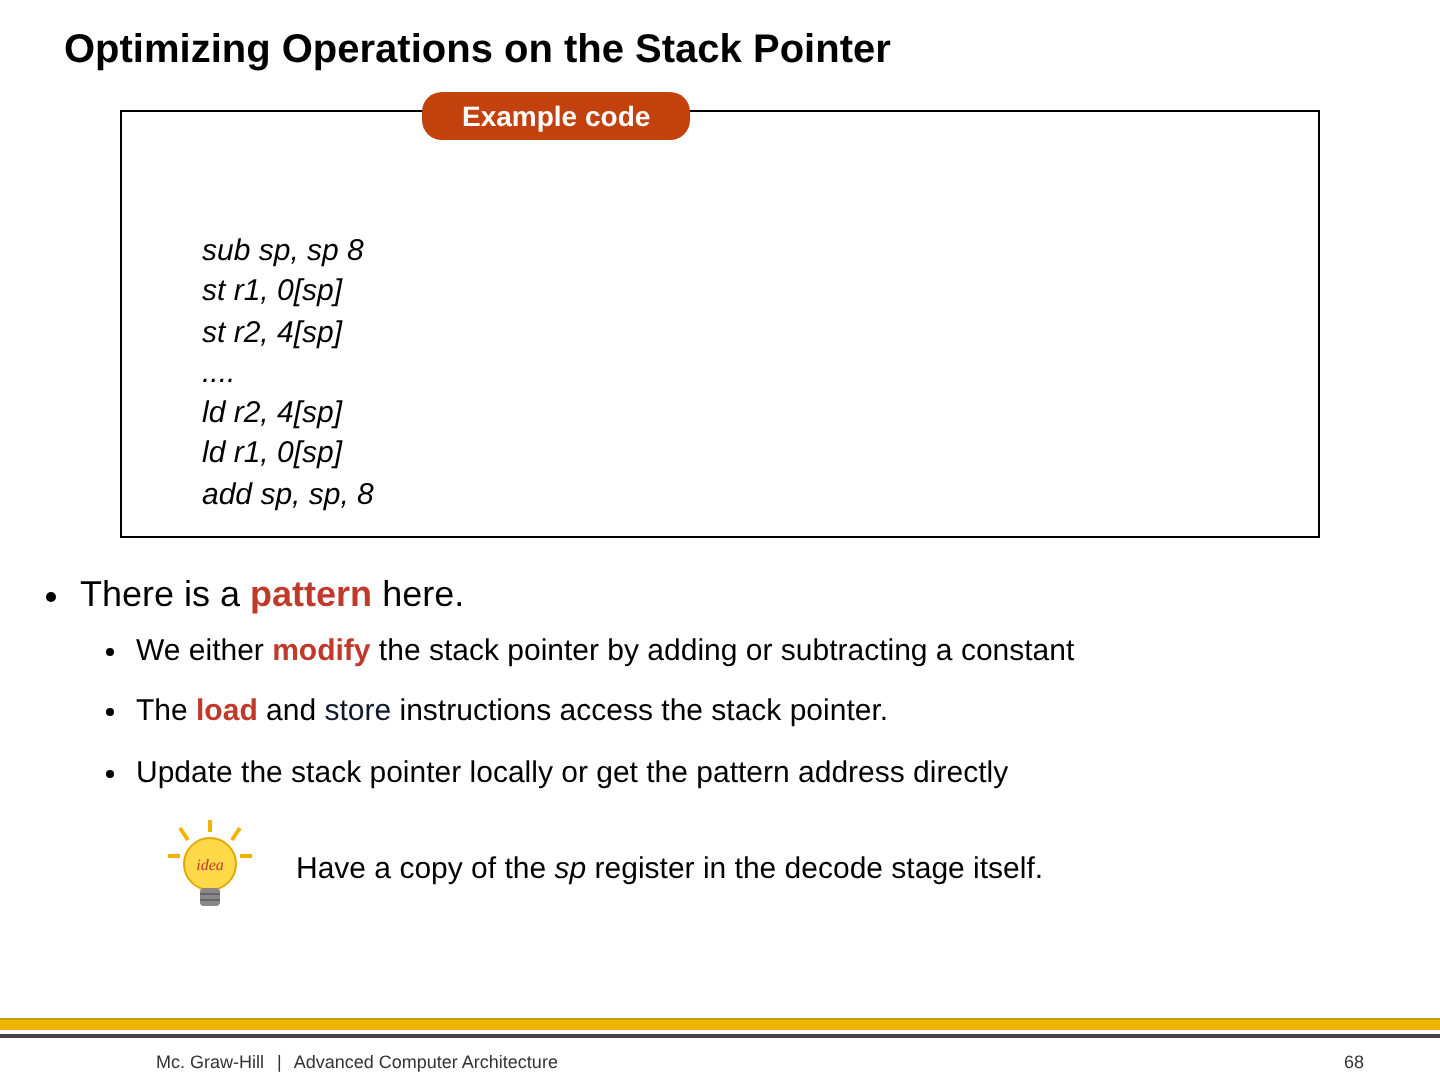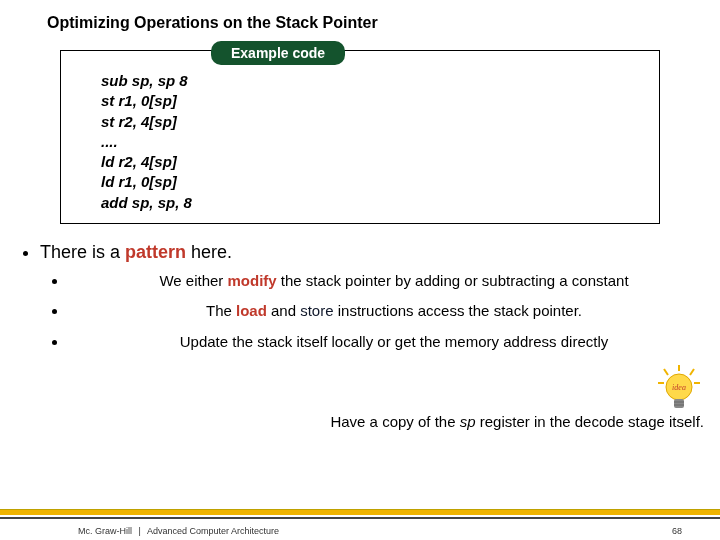--- a/index.html
+++ b/index.html
@@ -5,76 +5,75 @@
   * { margin: 0; padding: 0; box-sizing: border-box; }
   body {
     width: 720px;
     height: 540px;
     font-family: Arial, Helvetica, sans-serif;
     background: #fff;
     position: relative;
     overflow: hidden;
   }
   .title {
-    font-size: 16px;
+    font-size: 20px;
     font-weight: bold;
     color: #000;
-    padding: 14px 0 0 47px;
+    padding: 14px 0 0 32px;
   }
   .example-box {
     margin: 18px 60px 0 60px;
     border: 1px solid #000;
     position: relative;
     padding: 20px 0 10px 40px;
   }
   .example-label {
     position: absolute;
     top: -10px;
     left: 150px;
-    background: #14532d;
+    background: #c2410c;
     color: #fff;
     font-weight: bold;
     font-size: 14px;
     padding: 4px 20px;
     border-radius: 10px;
   }
   .code {
     font-style: italic;
-    font-weight: bold;
+    font-weight: normal;
     font-size: 15px;
     line-height: 1.35;
     white-space: pre;
     color: #000;
+    margin-top: 40px;
   }
   .bullets {
     margin: 18px 0 0 30px;
     font-size: 18px;
   }
   .top-bullet {
     list-style: disc;
     margin-left: 10px;
     margin-bottom: 10px;
   }
   .sub-list {
     margin: 8px 0 0 28px;
     font-size: 15px;
-    text-align: center;
   }
   .sub-list li {
     list-style: disc;
     margin-bottom: 11px;
     line-height: 1.3;
   }
   .red { color: #c0392b; font-weight: bold; }
   .green { color: #0f172a; }
   .idea-row {
     margin: 14px 16px 0 80px;
     display: flex;
-    align-items: flex-end;
-    flex-direction: column;
+    align-items: center;
   }
   .idea-icon { width: 50px; height: 48px; flex-shrink: 0; }
   .idea-text {
     font-size: 15px;
     margin-left: 18px;
   }
   .footer-bar {
     position: absolute;
     left: 0; right: 0;
     bottom: 25px;
@@ -125,21 +124,21 @@
 <ul class="bullets">
   <li class="top-bullet">
     <span>There is a </span><span class="red">pattern</span><span> here.</span>
     <ul class="sub-list">
       <li>
         <span>We either </span><span class="red">modify</span><span> the stack pointer by adding or subtracting a constant</span>
       </li>
       <li>
         <span>The </span><span class="red">load</span><span> and </span><span class="green">store</span><span> instructions access the stack pointer.</span>
       </li>
-      <li>Update the stack itself locally or get the memory address directly</li>
+      <li>Update the stack pointer locally or get the pattern address directly</li>
     </ul>
   </li>
 </ul>
 
 <div class="idea-row">
   <svg class="idea-icon" viewBox="0 0 50 48">
     <line x1="25" y1="0" x2="25" y2="6" stroke="#f0b400" stroke-width="2"></line>
     <line x1="10" y1="4" x2="14" y2="10" stroke="#f0b400" stroke-width="2"></line>
     <line x1="40" y1="4" x2="36" y2="10" stroke="#f0b400" stroke-width="2"></line>
     <line x1="4" y1="18" x2="10" y2="18" stroke="#f0b400" stroke-width="2"></line>

